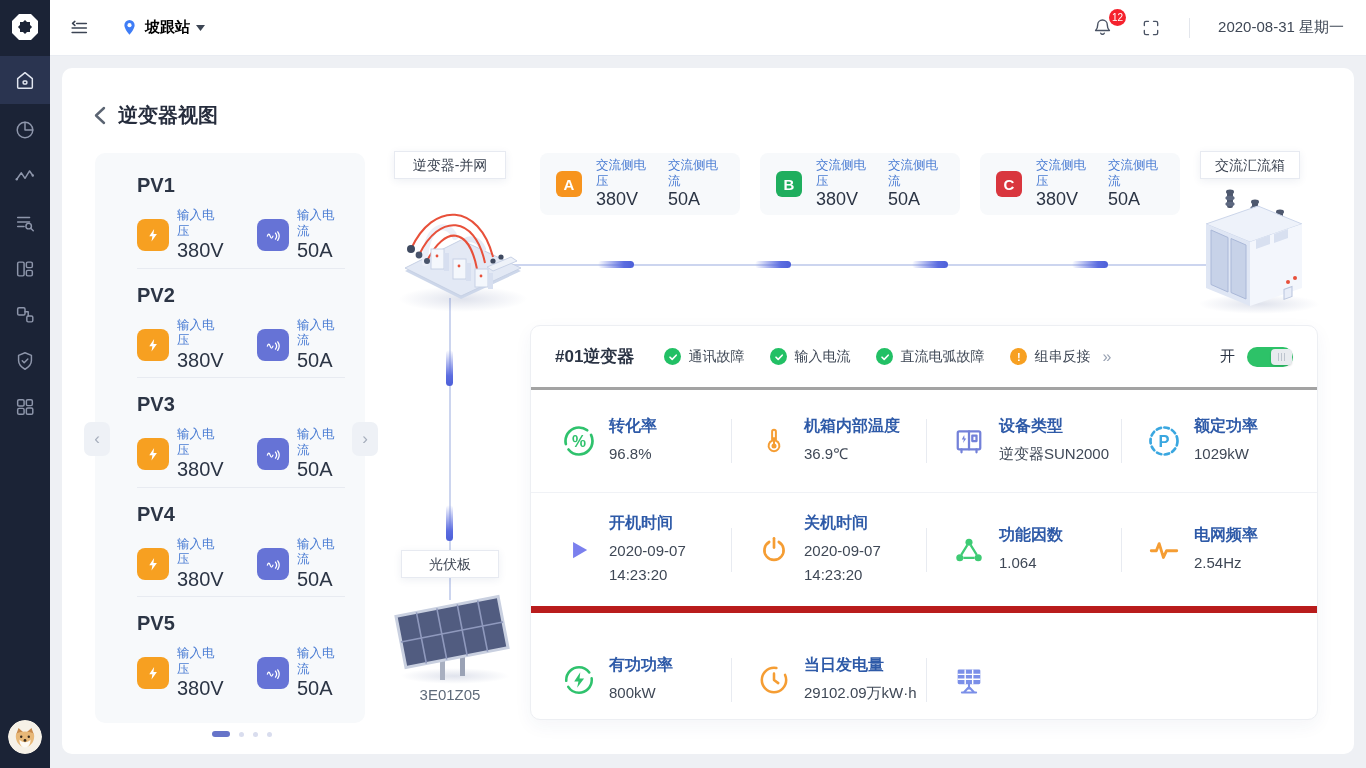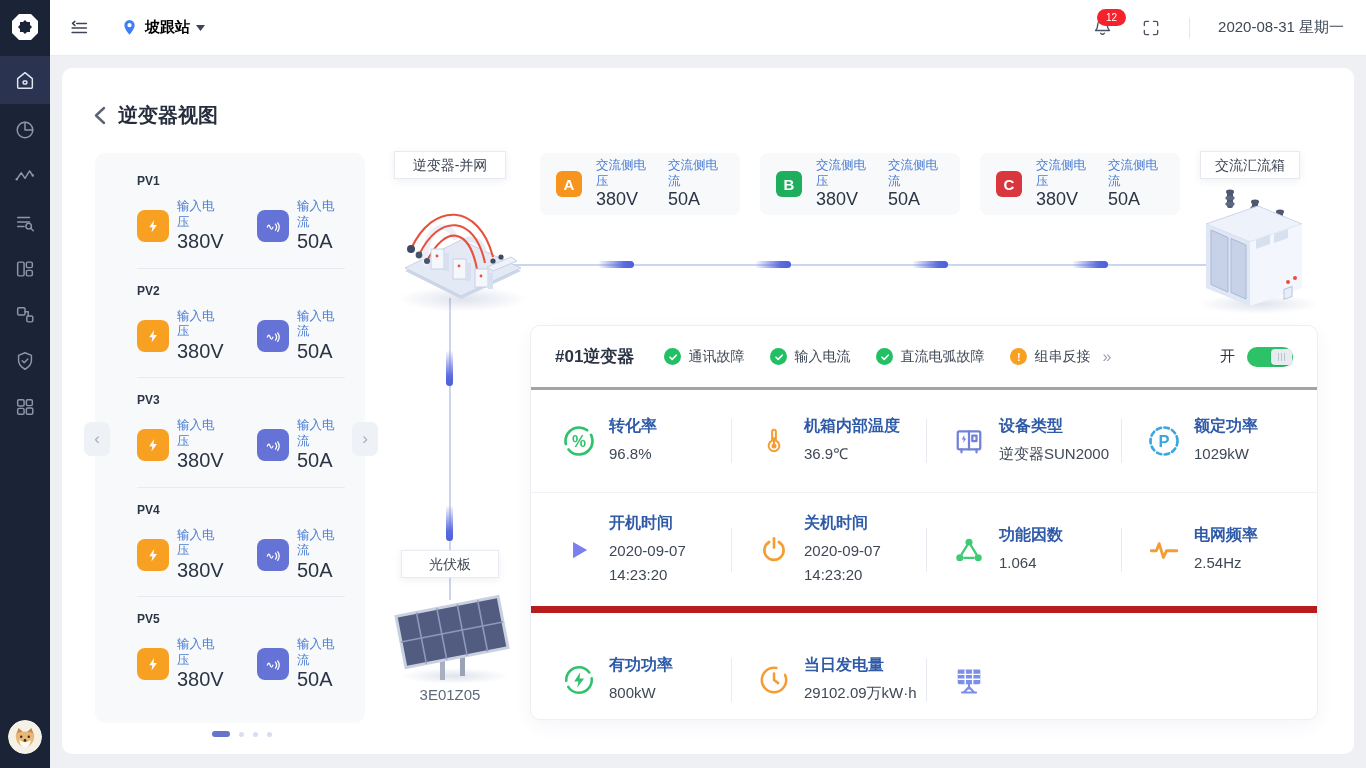--- a/index.html
+++ b/index.html
@@ -15,36 +15,36 @@
   .nav-item.active svg{stroke:#e2e6f0}
   .avatar{position:absolute;left:8px;top:720px;width:34px;height:34px;border-radius:50%;overflow:hidden;cursor:pointer}
 
   
   .topbar{position:absolute;left:50px;top:0;width:1316px;height:56px;background:#fff;border-bottom:1px solid #e9ecf2;display:flex;align-items:center;z-index:4}
   .collapse-btn{margin-left:18px;cursor:pointer;display:flex}
   .station{margin-left:30px;display:flex;align-items:center;gap:6px;cursor:pointer}
   .station-name{font-size:15px;color:#000000;font-weight:bold}
   .tb-right{margin-left:auto;display:flex;align-items:center}
   .bell-wrap{position:relative;cursor:pointer;display:flex}
-  .badge{position:absolute;top:-8px;right:-13px;min-width:17px;height:17px;border-radius:9px;background:#f5222d;color:#fff;font-size:10px;display:flex;align-items:center;justify-content:center;padding:0 9px}
+  .badge{position:absolute;top:-8px;right:-13px;min-width:17px;height:17px;border-radius:9px;background:#f5222d;color:#fff;font-size:10px;display:flex;align-items:center;justify-content:center;padding:0 3px}
   .fs-btn{margin-left:28px;cursor:pointer;display:flex}
   .tb-div{width:1px;height:20px;background:#e3e6ec;margin:0 28px}
   .date{font-size:15px;color:#3f4856;margin-right:22px}
 
   
   .card{position:absolute;left:62px;top:68px;width:1292px;height:686px;background:#fff;border-radius:10px;z-index:0}
   .title-row{position:absolute;left:94px;top:102px;display:flex;align-items:center;gap:12px;z-index:2}
   .page-title{font-size:20px;font-weight:bold;color:#262d3d}
   .back-btn{cursor:pointer;display:flex}
 
   
   .pv-panel{position:absolute;left:95px;top:153px;width:270px;height:570px;background:#f7f9fb;border-radius:10px;padding:6px 20px 0 42px;z-index:1}
   .pv-item{padding-top:15px;height:109.5px;border-bottom:1px solid #e8ebf1}
   .pv-item:last-child{border-bottom:none}
-  .pv-name{font-size:12px;font-weight:bold;color:#2c3545;margin-bottom:11px}
+  .pv-name{font-size:20px;font-weight:bold;color:#2c3545;margin-bottom:11px}
   .pv-stats{display:flex;gap:32px}
   .pv-stat{display:flex;align-items:center;gap:8px}
   .pv-ico{width:32px;height:32px;border-radius:8px;display:flex;align-items:center;justify-content:center;flex:none}
   .pv-ico.v{background:#f7a021}.pv-ico.c{background:#6673d6}
   .pv-texts{display:flex;flex-direction:column}
   .pv-texts .lab{font-size:12.5px;color:#4a7cd3;line-height:1.25}
   .pv-texts .val{font-size:20px;color:#2c3545;line-height:1.15}
 
   .carousel-btn{position:absolute;top:422px;width:26px;height:34px;background:#eef1f6;border-radius:7px;display:flex;align-items:center;justify-content:center;color:#a6aebc;font-size:17px;cursor:pointer;z-index:3;user-select:none}
   .carousel-btn.left{left:84px}.carousel-btn.right{left:352px}

